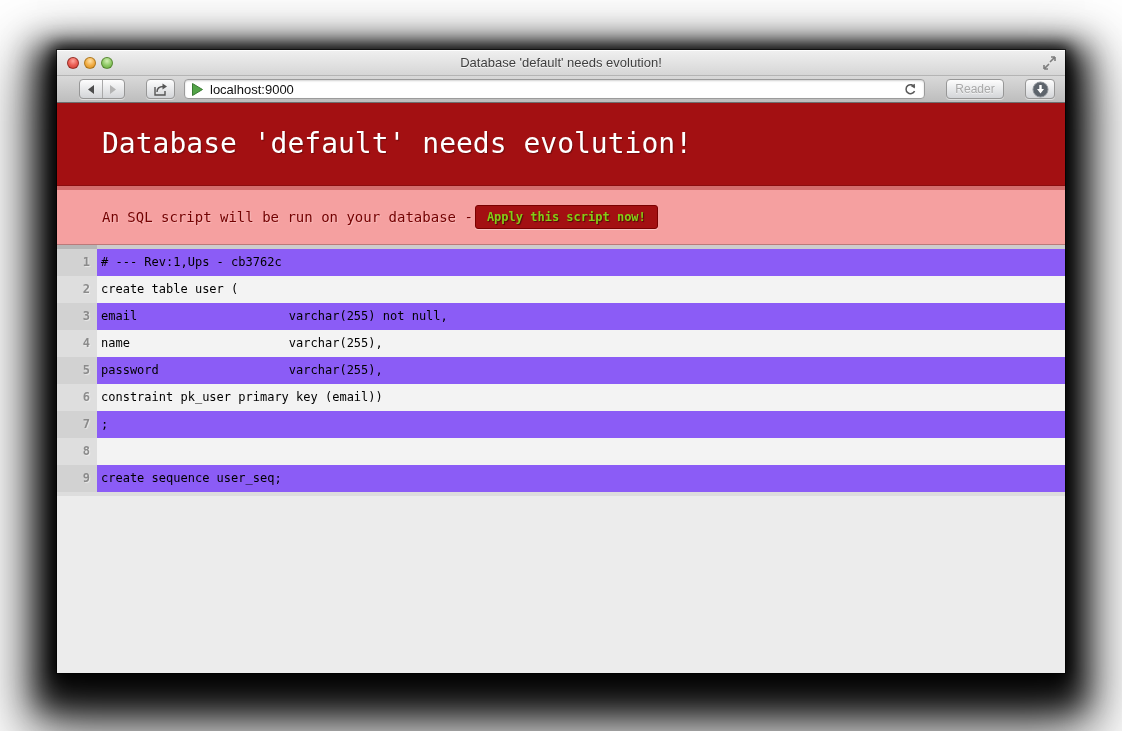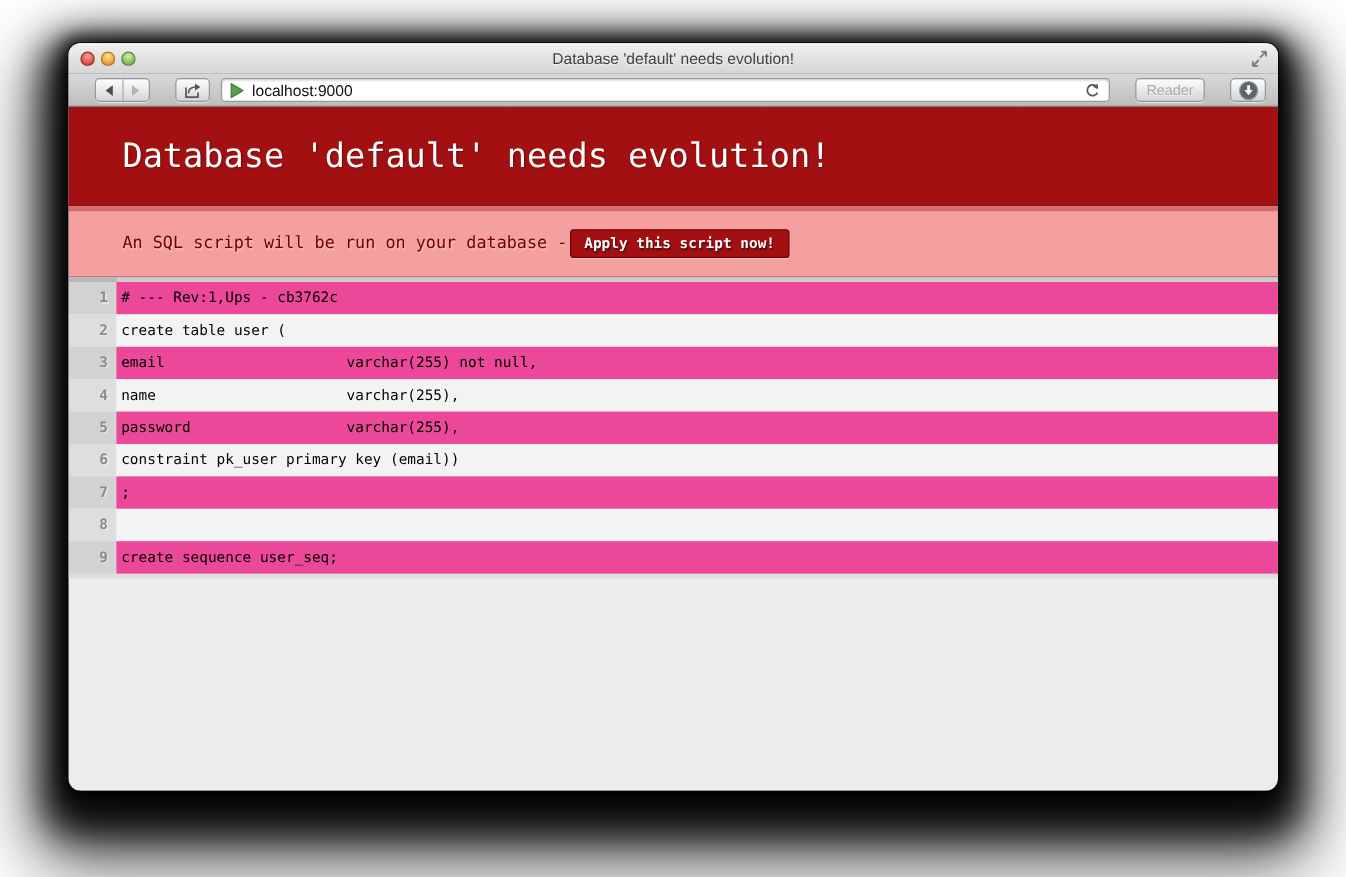--- a/index.html
+++ b/index.html
@@ -3,22 +3,22 @@
 <meta charset="utf-8">
 <title>Database 'default' needs evolution!</title>
 <style>
   * { margin: 0; padding: 0; box-sizing: border-box; }
   html, body { width: 1122px; height: 731px; background: #ffffff; overflow: hidden;
                font-family: "Liberation Sans", sans-serif; }
   .stage { position: relative; width: 1122px; height: 731px; }
 
   
   .window {
-    position: absolute; left: 57px; top: 36px; width: 1008px; height: 623px;
-    border-radius: 10px; overflow: hidden; background: #ececec;
+    position: absolute; left: 57px; top: 50px; width: 1008px; height: 623px;
+    border-radius: 0; overflow: hidden; background: #ececec;
     outline: 1px solid rgba(0,0,0,.55);
     box-shadow: 0 16px 30px 20px rgba(0,0,0,.92),
                 0 34px 60px 28px rgba(0,0,0,.60),
                 0 0 14px 4px rgba(0,0,0,.80);
   }
 
   
   .titlebar {
     position: relative; height: 26px;
     background: linear-gradient(#f0f0f0, #d6d6d6);
@@ -76,40 +76,40 @@
     border-bottom: 1px solid #8a0d0f; font-weight: 500;
   }
   .detail {
     background: #f5a0a0; border-top: 4px solid #d36d6d; border-bottom: 1px solid #ba7a7a;
     padding: 15px 45px; color: #730000;
     font-family: "DejaVu Sans Mono", monospace; font-size: 14px; line-height: 21px;
     text-shadow: 1px 1px 1px rgba(255,255,255,.3);
     display: flex; align-items: center; gap: 2px;
   }
   .apply-btn {
-    background: #a31012; color: #ffffff; border: 1px solid #790000; border-radius: 3px;
+    background: #a31012; color: #84cc16; border: 1px solid #790000; border-radius: 3px;
     font-family: "DejaVu Sans Mono", monospace; font-size: 12px; font-weight: bold;
     padding: 4px 11px; text-shadow: 1px 1px 1px rgba(0,0,0,.5); cursor: pointer;
     box-shadow: 0 1px 0 rgba(255,255,255,.35);
     text-align: right;
   }
   .script-head {
     background: #333333; border-top: 4px solid #2a2a2a; padding: 6px 45px;
     color: #ffffff; font-family: "DejaVu Sans Mono", monospace;
     font-size: 12px; line-height: 17px; font-weight: bold;
     text-shadow: 1px 1px 1px rgba(0,0,0,.3);
   }
   .script { border-bottom: 4px solid #dddddd; }
   .code-row { display: flex; font-family: "DejaVu Sans Mono", monospace; font-size: 12px;
               line-height: 17px; }
   .line-num { width: 40px; padding: 5px 7px 5px 0; text-align: right; font-weight: bold;
               color: #8b8b8b; text-shadow: 1px 1px 1px rgba(255,255,255,.5); }
   .line-code { flex: 1; padding: 5px 4px; white-space: pre; color: #000000; min-height: 17px; }
   .code-row.odd  .line-num { background: #d2d2d2; }
-  .code-row.odd  .line-code { background: #ec4899; }
+  .code-row.odd  .line-code { background: #8b5cf6; }
   .code-row.even .line-num { background: #dedede; }
   .code-row.even .line-code { background: #f3f3f3; }
   .code-row:first-child .line-num  { border-top: 4px solid #b6b6b6; }
   .code-row:first-child .line-code { border-top: 4px solid #cdcdcd; }
 </style>
 </head>
 <body>
 
 <div class="stage">
   <div class="window">

